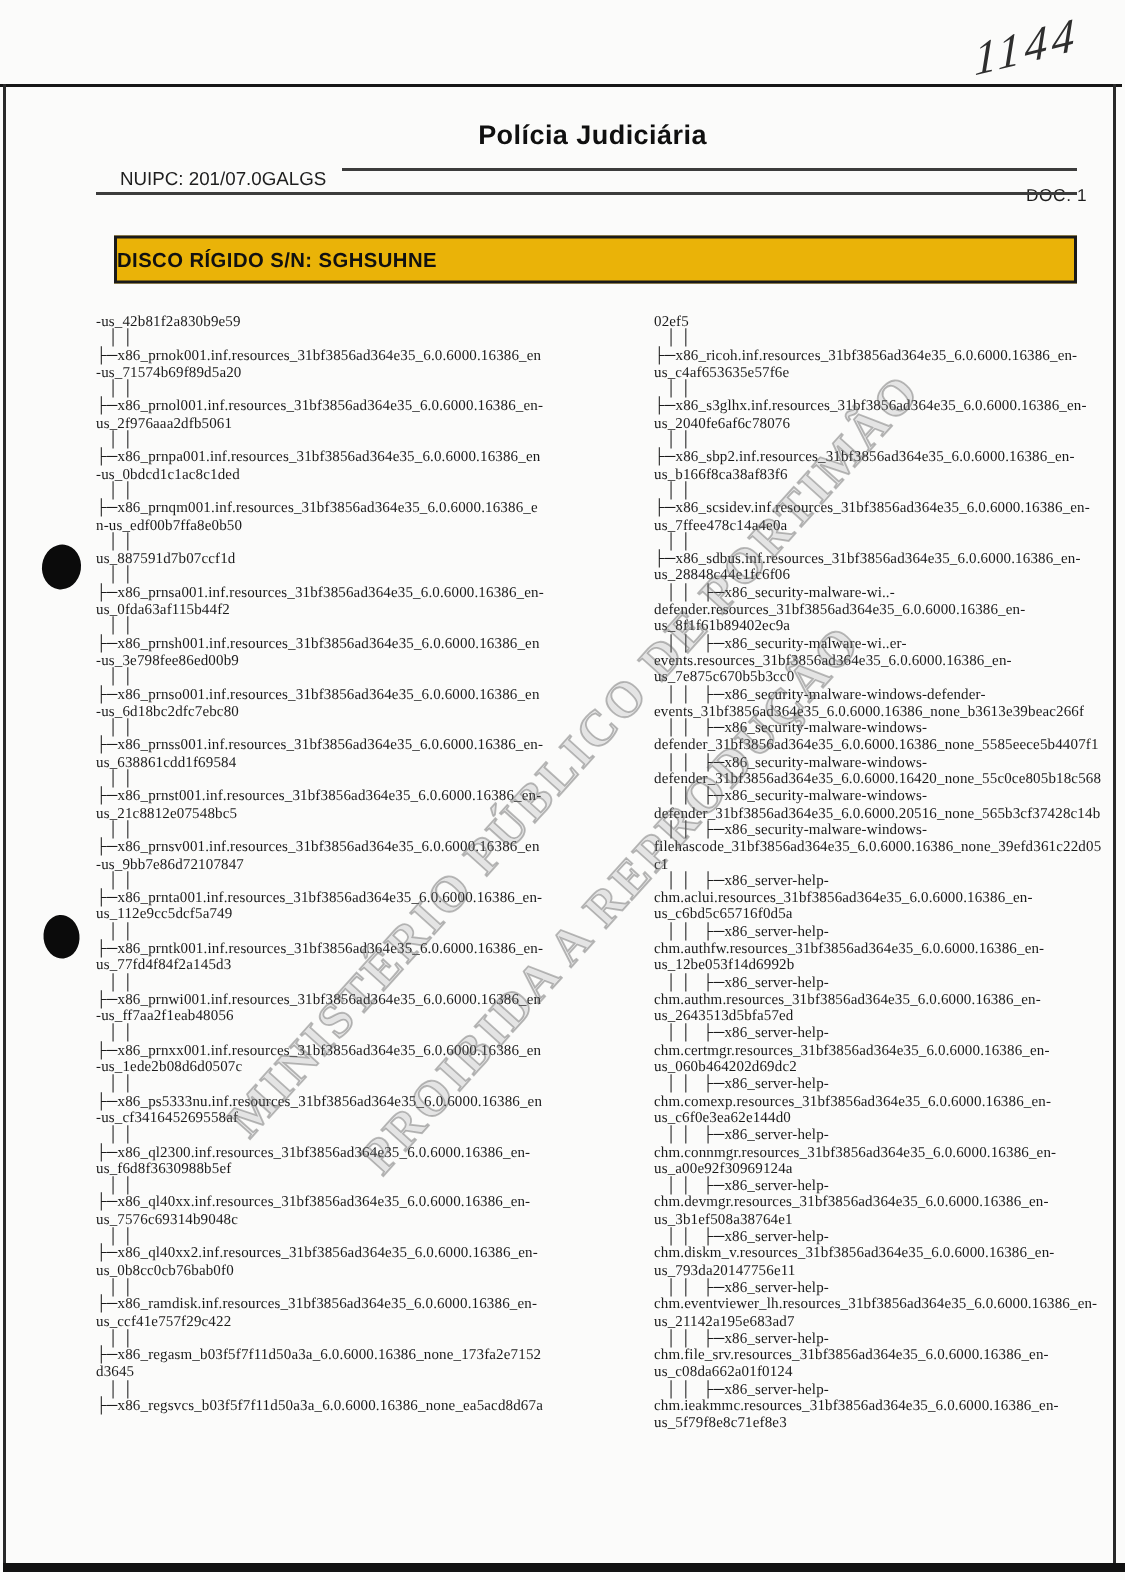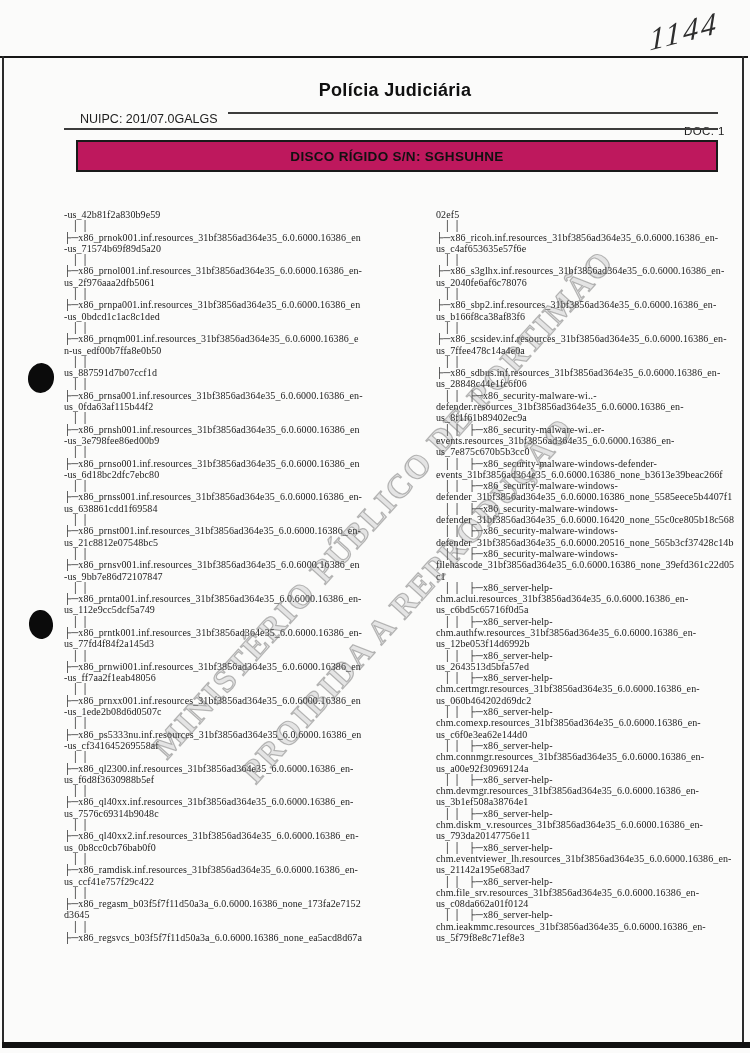--- a/index.html
+++ b/index.html
@@ -33,23 +33,23 @@
     position:absolute; left:40px; right:0; top:80px; margin:0;
     text-align:center;
     font-size:18px; font-weight:bold; color:#101010;
     letter-spacing:0.3px;
   }
   .rule-a { position:absolute; left:228px; top:112px; width:490px; height:2px; background:#3c3c3c; }
   .nuipc  { position:absolute; left:80px; top:112px; font-size:12.5px; color:#1e1e1e; }
   .rule-b { position:absolute; left:64px; top:128px; width:654px; height:2px; background:#3c3c3c; }
 
   .sn-box {
-    position:absolute; left:76px; top:140px; width:638px; height:28px;
-    border:2px solid #1a1a1a; background:#be185d;
-    display:flex; align-items:center; justify-content:center;
+    position:absolute; left:76px; top:157px; width:638px; height:28px;
+    border:2px solid #1a1a1a; background:#eab308;
+    display:flex; align-items:center; 
   }
   .sn-box span { font-size:13.5px; font-weight:bold; color:#111; letter-spacing:0.3px; }
 
   .col {
     position:absolute; top:209px;
     font-family:"Liberation Serif", serif;
     font-size:10px; color:#1b1b1b;
   }
   .col.left  { left:64px;  width:332px; }
   .col.right { left:436px; width:312px; }
@@ -196,20 +196,21 @@
       <div class="tline">   │ │   ├─x86_security-malware-windows-</div>
       <div class="tline">filehascode_31bf3856ad364e35_6.0.6000.16386_none_39efd361c22d05</div>
       <div class="tline">c1</div>
       <div class="tline">   │ │   ├─x86_server-help-</div>
       <div class="tline">chm.aclui.resources_31bf3856ad364e35_6.0.6000.16386_en-</div>
       <div class="tline">us_c6bd5c65716f0d5a</div>
       <div class="tline">   │ │   ├─x86_server-help-</div>
       <div class="tline">chm.authfw.resources_31bf3856ad364e35_6.0.6000.16386_en-</div>
       <div class="tline">us_12be053f14d6992b</div>
       <div class="tline">   │ │   ├─x86_server-help-</div>
+      <div class="tline">chm.authm.resources_31bf3856ad364e35_6.0.6000.16386_en-</div>
       <div class="tline">us_2643513d5bfa57ed</div>
       <div class="tline">   │ │   ├─x86_server-help-</div>
       <div class="tline">chm.certmgr.resources_31bf3856ad364e35_6.0.6000.16386_en-</div>
       <div class="tline">us_060b464202d69dc2</div>
       <div class="tline">   │ │   ├─x86_server-help-</div>
       <div class="tline">chm.comexp.resources_31bf3856ad364e35_6.0.6000.16386_en-</div>
       <div class="tline">us_c6f0e3ea62e144d0</div>
       <div class="tline">   │ │   ├─x86_server-help-</div>
       <div class="tline">chm.connmgr.resources_31bf3856ad364e35_6.0.6000.16386_en-</div>
       <div class="tline">us_a00e92f30969124a</div>

